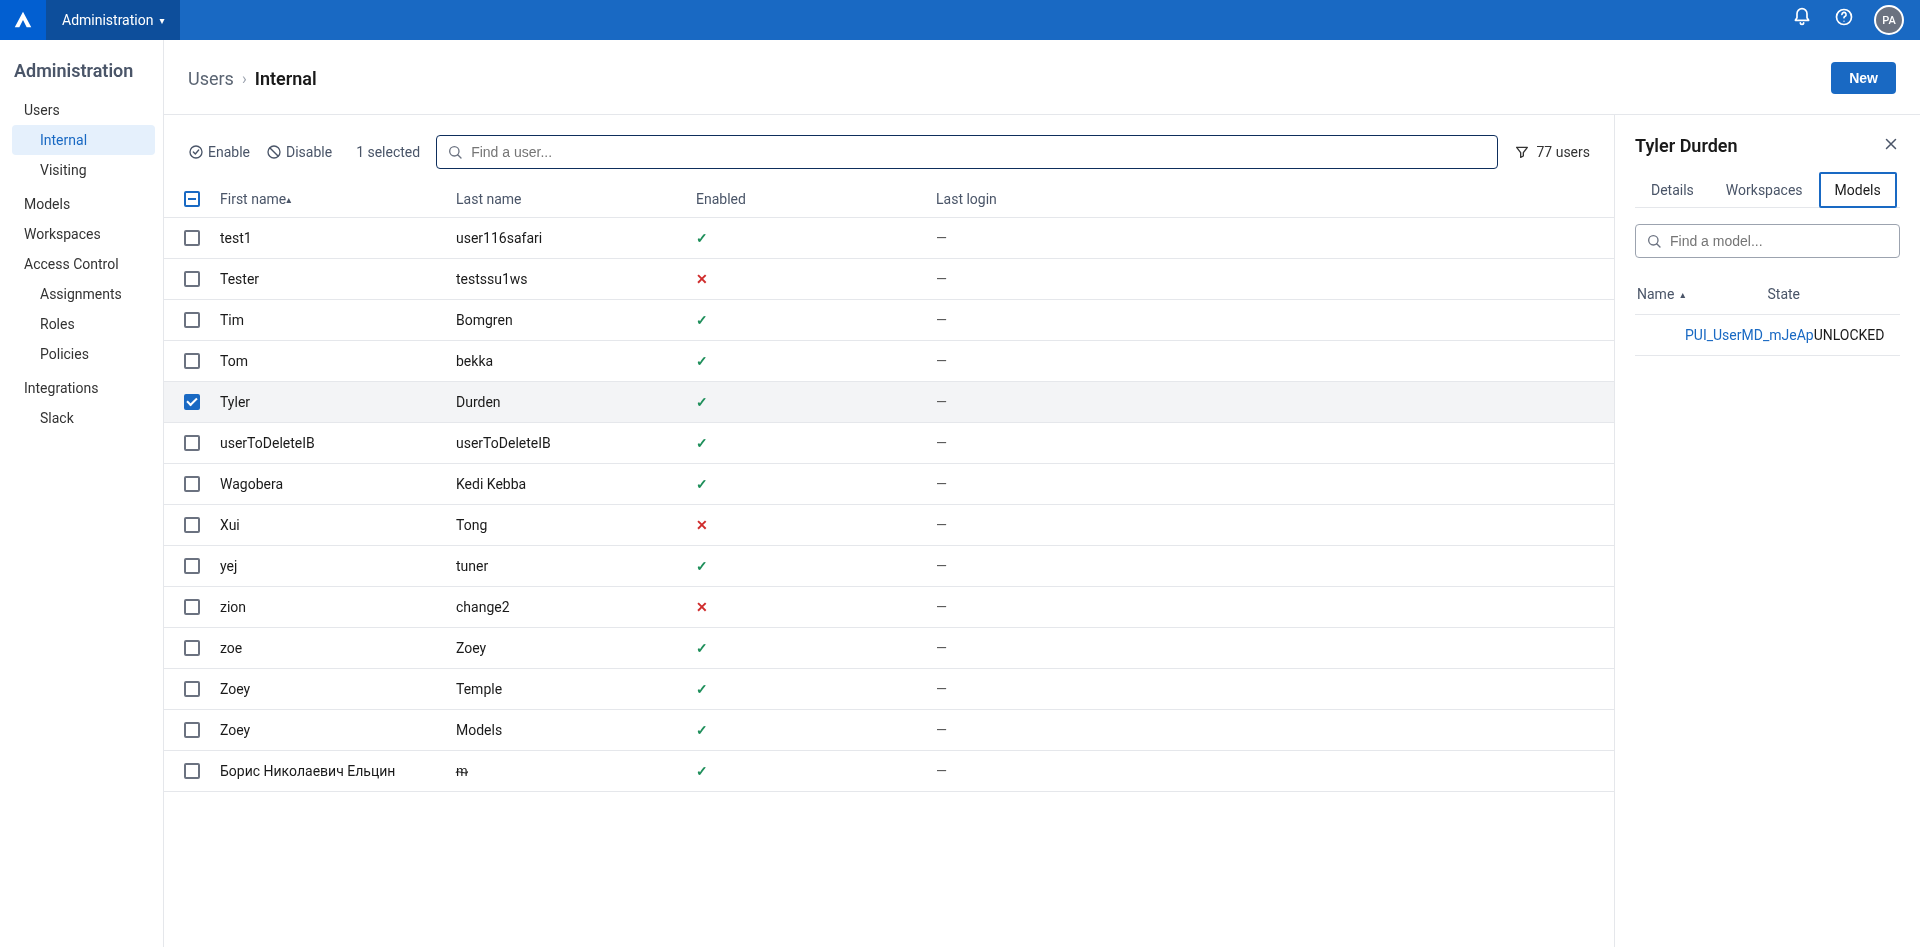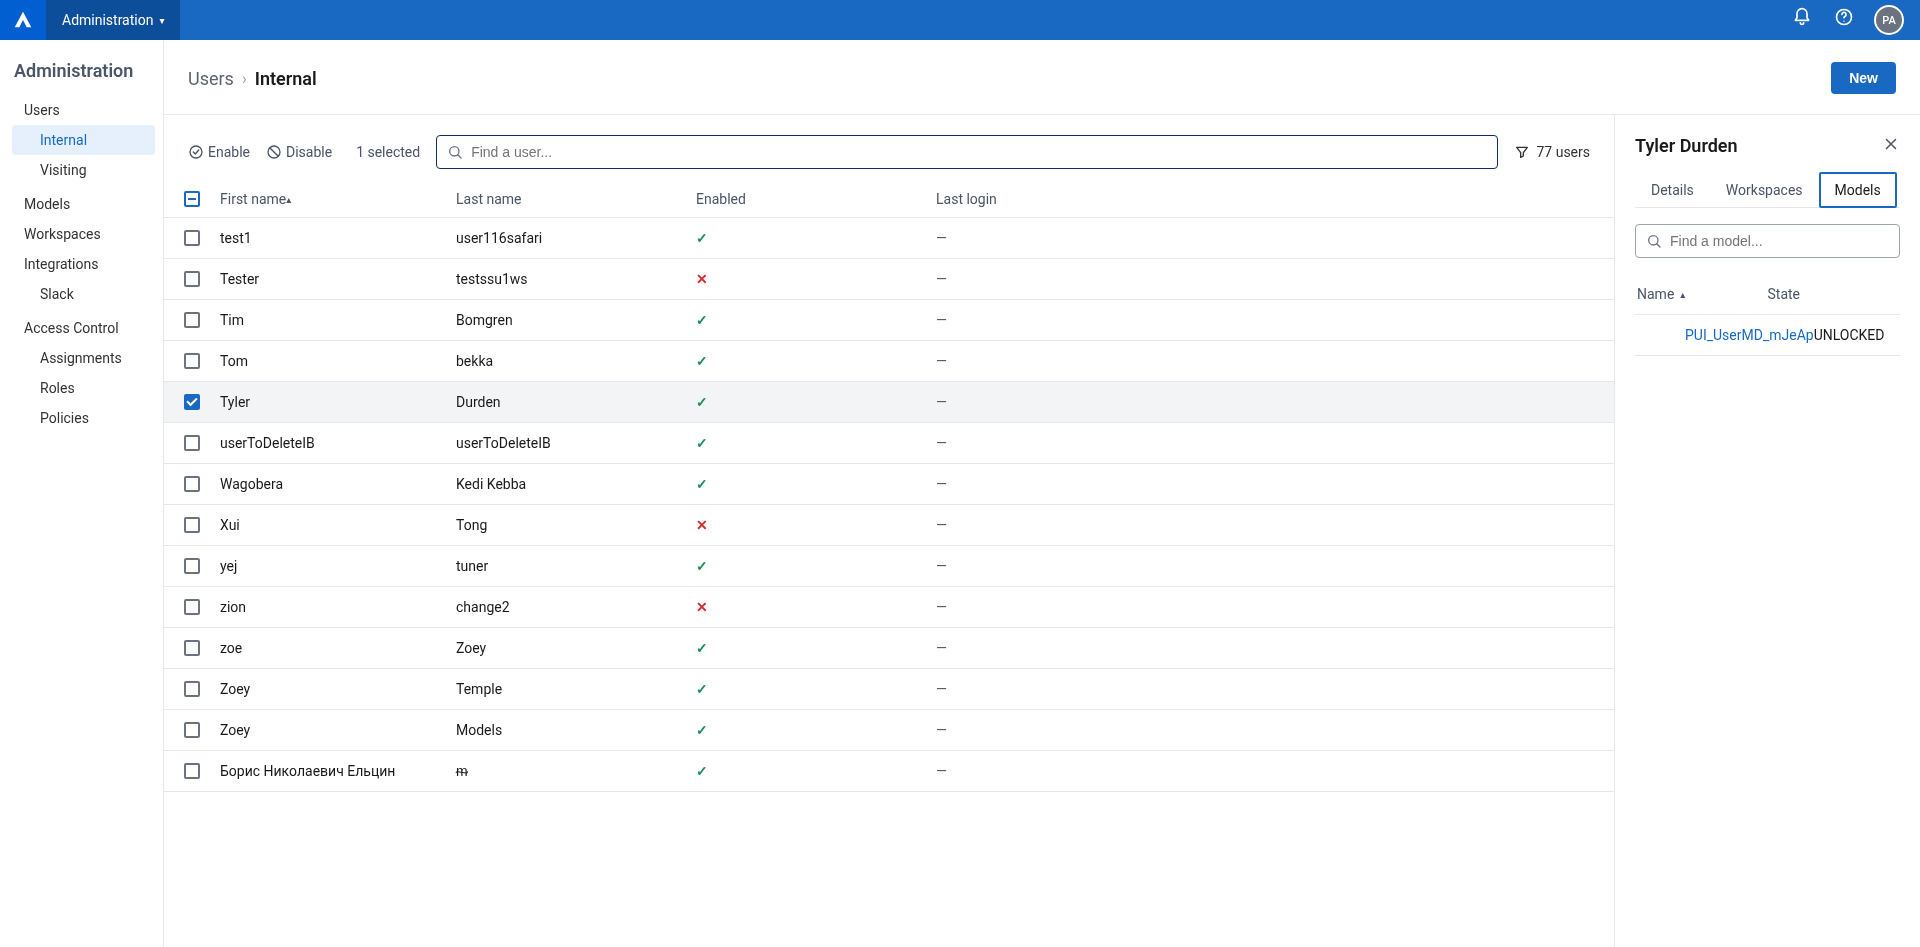--- a/index.html
+++ b/index.html
@@ -357,28 +357,28 @@
     <div class="sidebar-title">Administration</div>
 
     <div class="side-group">
       <div class="side-item">Users</div>
       <div class="side-item child active">Internal</div>
       <div class="side-item child">Visiting</div>
     </div>
     <div class="side-item">Models</div>
     <div class="side-item">Workspaces</div>
     <div class="side-group">
-      <div class="side-item">Integrations</div>
-      <div class="side-item child">Slack</div>
-    </div>
-    <div class="side-group">
       <div class="side-item">Access Control</div>
       <div class="side-item child">Assignments</div>
       <div class="side-item child">Roles</div>
       <div class="side-item child">Policies</div>
+    </div>
+    <div class="side-group">
+      <div class="side-item">Integrations</div>
+      <div class="side-item child">Slack</div>
     </div>
   </nav>
 
   <div class="main">
 
     <div class="content-header">
       <div class="breadcrumb">
         <span class="bc-link">Users</span>
         <span class="bc-sep">›</span>
         <span class="bc-current">Internal</span>

